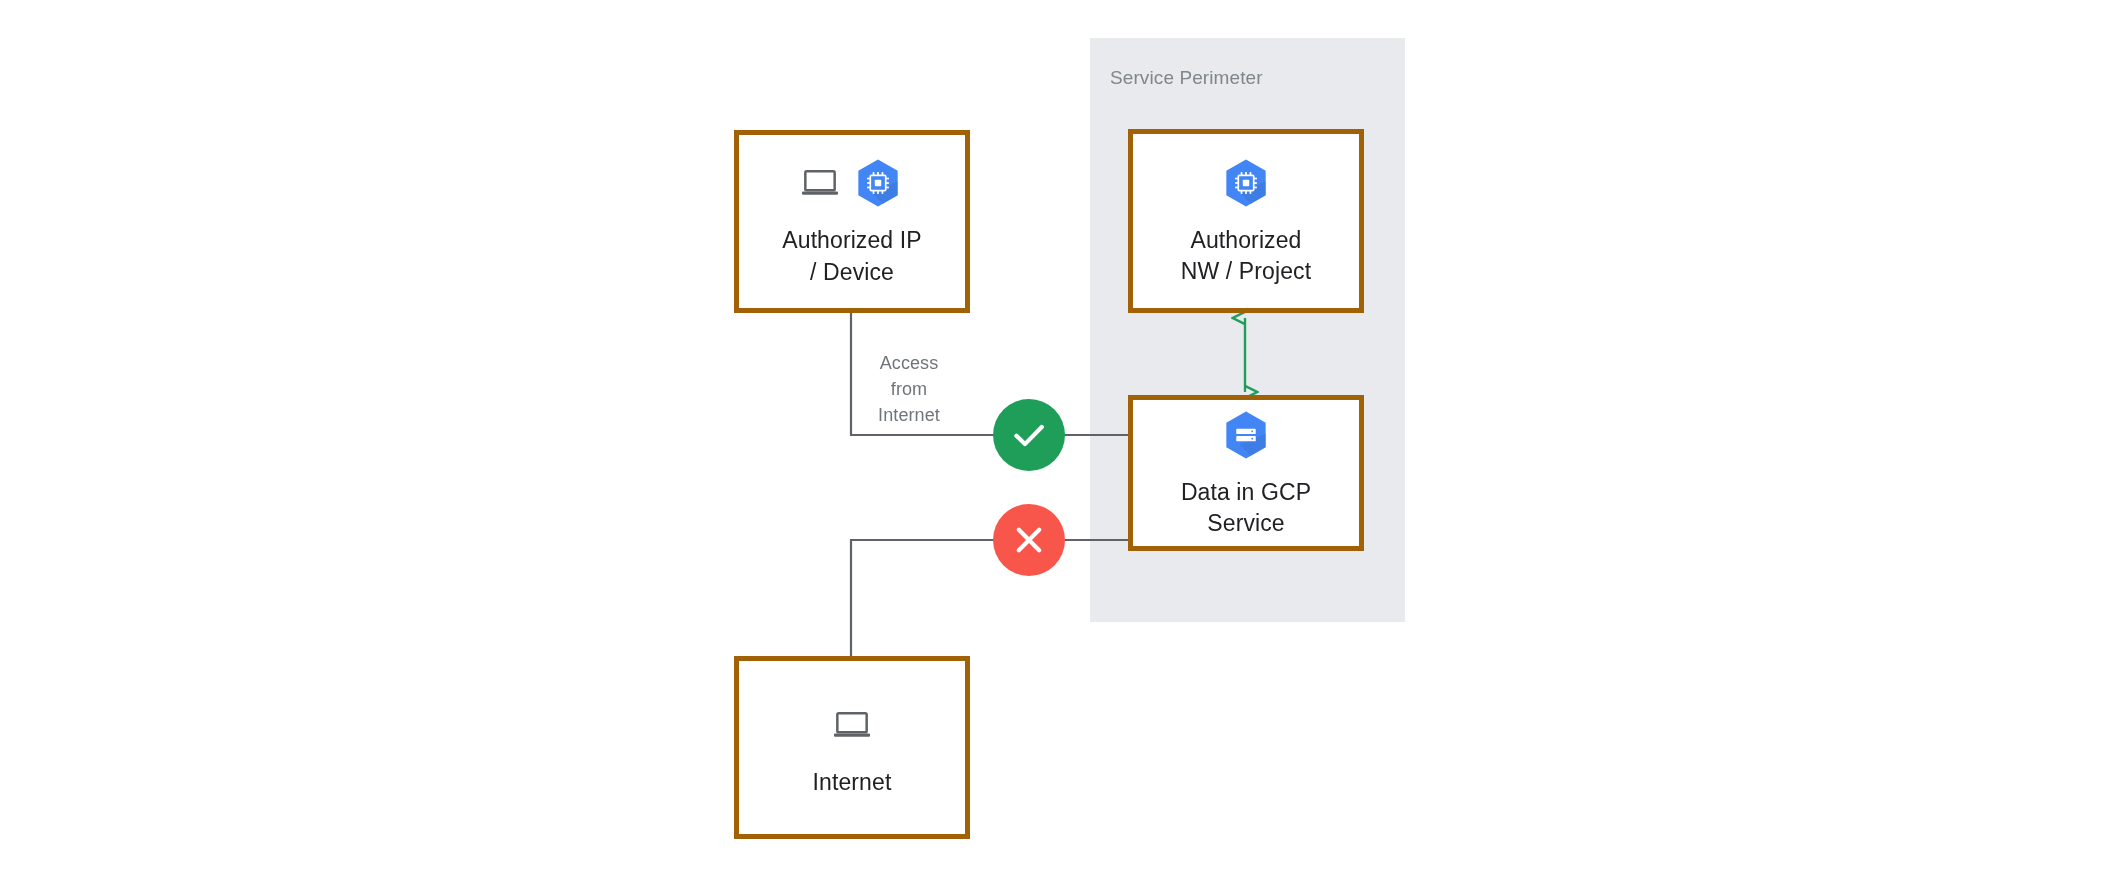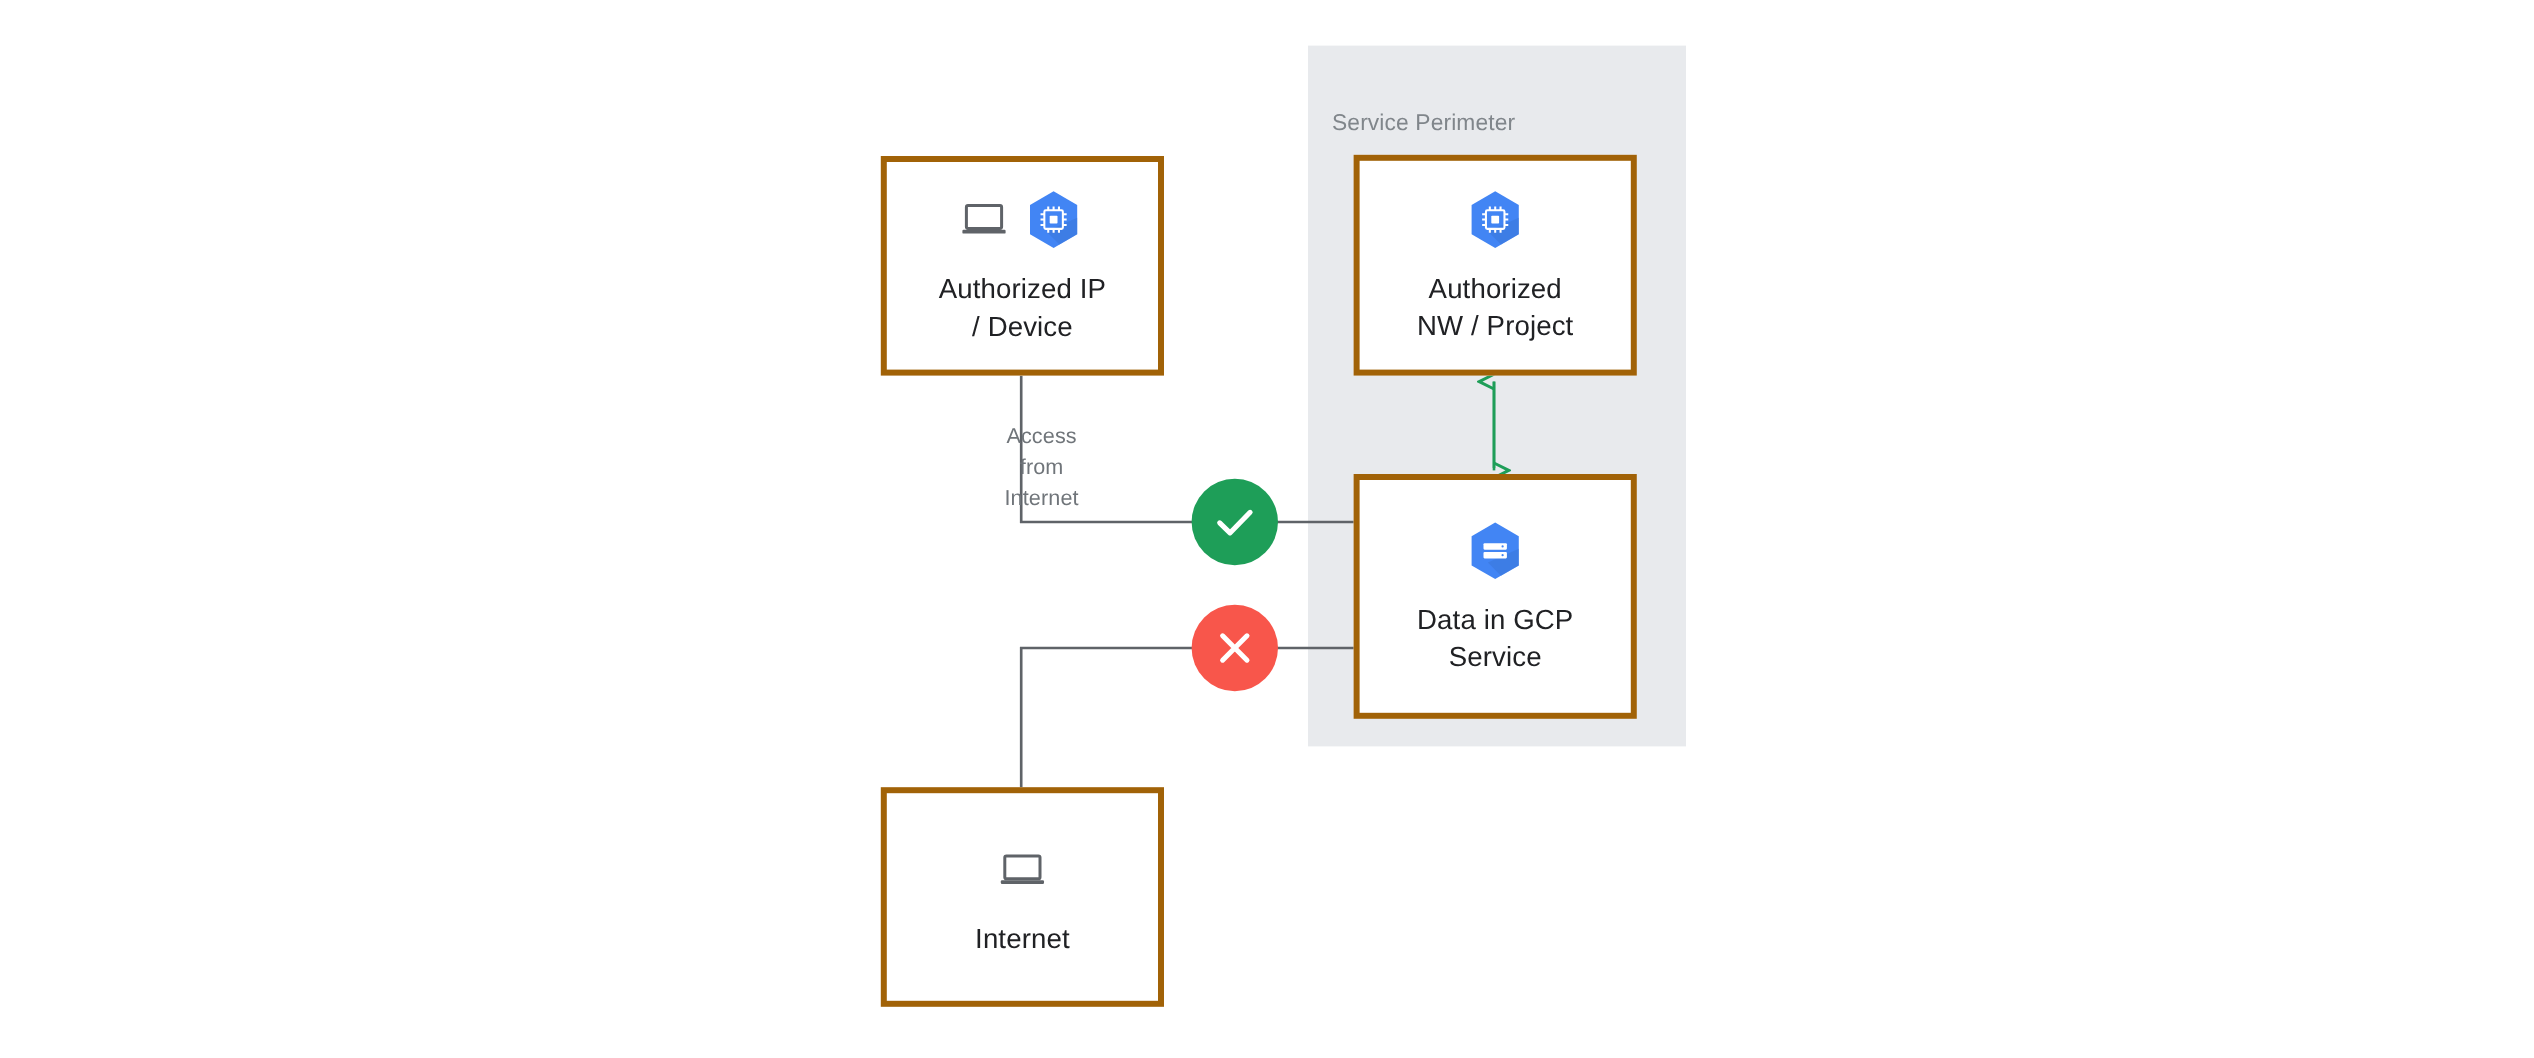--- a/index.html
+++ b/index.html
@@ -31,21 +31,20 @@
     background: #e8eaed;
   }
   .perimeter-label {
     position: absolute;
     left: 1110px;
     top: 67px;
     font-size: 19px;
     color: #80868b;
     letter-spacing: .1px;
     white-space: nowrap;
-    margin-top: 25px;
   }
 
   
   .node {
     position: absolute;
     background: #ffffff;
     border: 5px solid #a16207;
     box-sizing: border-box;
     display: flex;
     flex-direction: column;
@@ -64,21 +63,21 @@
     font-size: 23px;
     line-height: 1.35;
     color: #202124;
     text-align: center;
     white-space: pre-line;
     letter-spacing: .1px;
   }
 
   #node-authorized-ip   { left: 734px;  top: 130px; width: 236px; height: 183px; }
   #node-authorized-nw   { left: 1128px; top: 129px; width: 236px; height: 184px; }
-  #node-data-gcp        { left: 1128px; top: 395px; width: 236px; height: 204px; }
+  #node-data-gcp        { left: 1128px; top: 395px; width: 236px; height: 156px; }
   #node-internet        { left: 734px;  top: 656px; width: 236px; height: 183px; }
 
   
   .icon-laptop  { width: 40px; height: 40px; display: block; }
   .icon-hex     { width: 52px; height: 52px; display: block; }
 
   
   #links {
     position: absolute;
     left: 0; top: 0;
@@ -103,21 +102,21 @@
   
   .edge-label {
     position: absolute;
     font-size: 18px;
     line-height: 1.45;
     color: #70757a;
     text-align: center;
     white-space: pre-line;
     letter-spacing: .1px;
   }
-  #label-access-internet { left: 808px; top: 350px; width: 120px; }
+  #label-access-internet { left: 849px; top: 350px; width: 120px; }
   #label-valid-cred      { left: 800px; top: 482px; width: 220px; }
 </style>
 </head>
 <body>
 
 <div id="canvas">
 
   <div class="perimeter"></div>
   <div class="perimeter-label">Service Perimeter</div>
 

